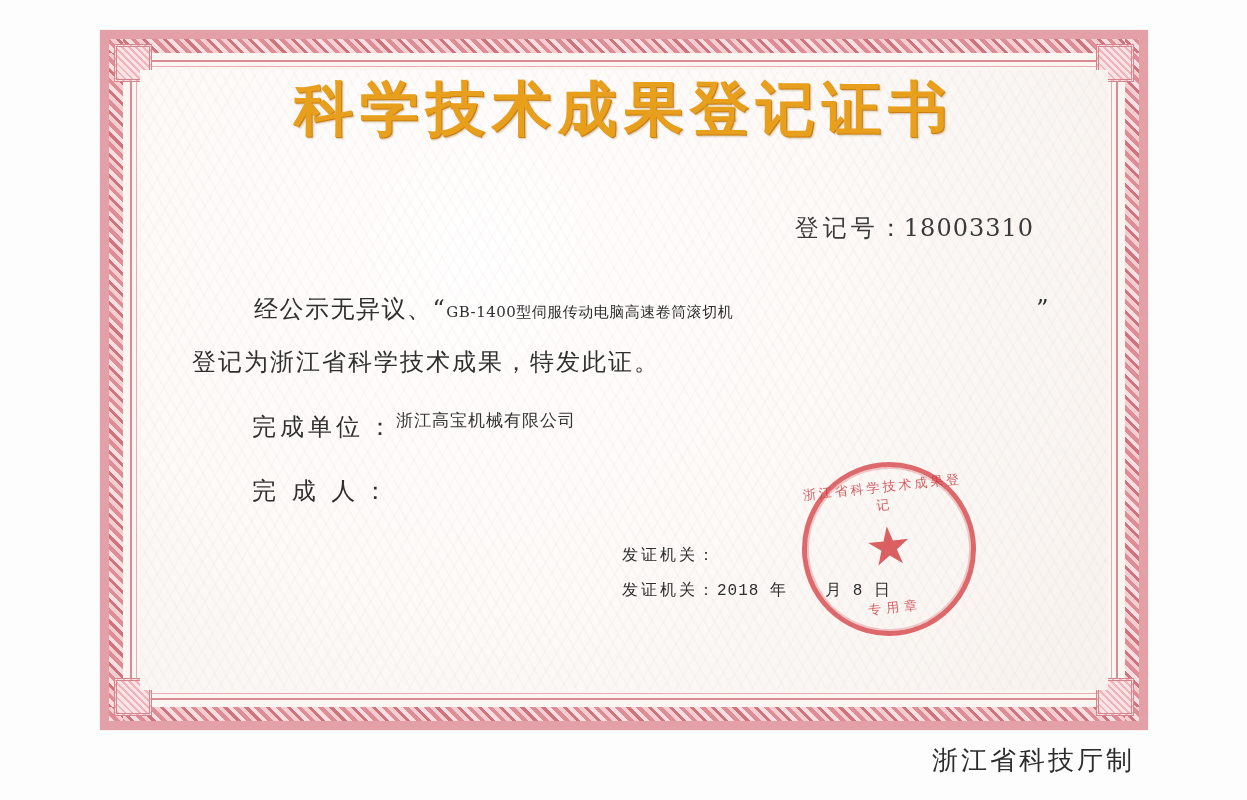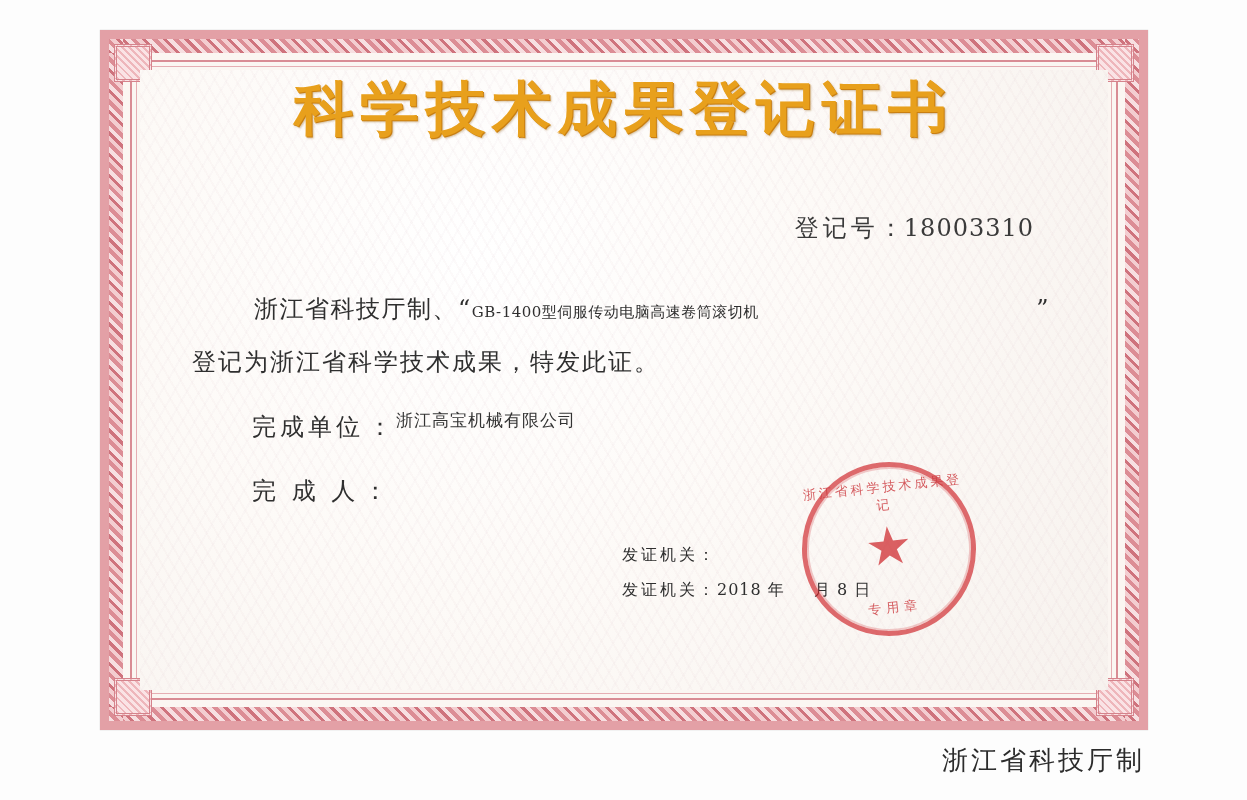--- a/index.html
+++ b/index.html
@@ -191,20 +191,21 @@
     margin-top: 30px;
     padding-left: 430px;
     font-size: 16px;
     color: #2f2f2f;
     letter-spacing: 3px;
     position: relative;
   }
   .issue-row { margin-top: 14px; }
   .issue-row .date-val {
     letter-spacing: 1px;
+    font-family: Liberation Mono, monospace;
   }
 
   
   .seal {
     position: absolute;
     right: 132px;
     bottom: 54px;
     width: 164px;
     height: 164px;
     border-radius: 50%;
@@ -238,21 +239,21 @@
     left: 0; right: 0;
     bottom: 14px;
     text-align: center;
     font-size: 13px;
     letter-spacing: 5px;
     color: rgba(198,30,36,0.82);
   }
 
   .footer-note {
     position: absolute;
-    right: 102px;
+    right: 112px;
     bottom: 22px;
     font-size: 26px;
     letter-spacing: 3px;
     color: #2c2c2c;
   }
 </style>
 </head>
 <body>
 
 <div class="page">
@@ -275,21 +276,21 @@
 
         <div class="cert-title">科学技术成果登记证书</div>
 
         <div class="reg-line">
           <span class="reg-label">登记号</span><span>：</span><span class="reg-value">18003310</span>
         </div>
 
         <div class="body-block">
 
           <div class="para1">
-            <span class="close-quote">”</span><span>浙江省科技厅制、“</span><span class="quoted">GB-1400型伺服传动电脑高速卷筒滚切机</span>
+            <span class="close-quote">”</span><span>经公示无异议、“</span><span class="quoted">GB-1400型伺服传动电脑高速卷筒滚切机</span>
           </div>
 
           <div class="para2">登记为浙江省科学技术成果，特发此证。</div>
 
           <div class="field unit">
             <span class="f-label">完成单位</span>
               <span class="f-colon">：</span>
               <span class="f-value">浙江高宝机械有限公司</span>
           </div>
 

